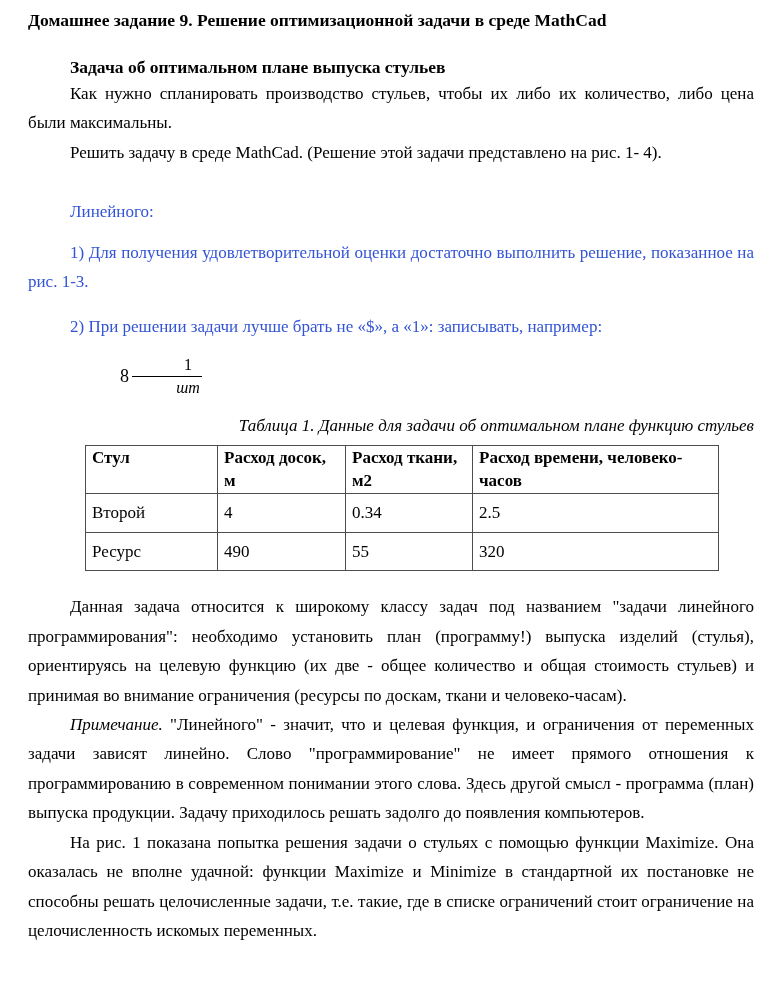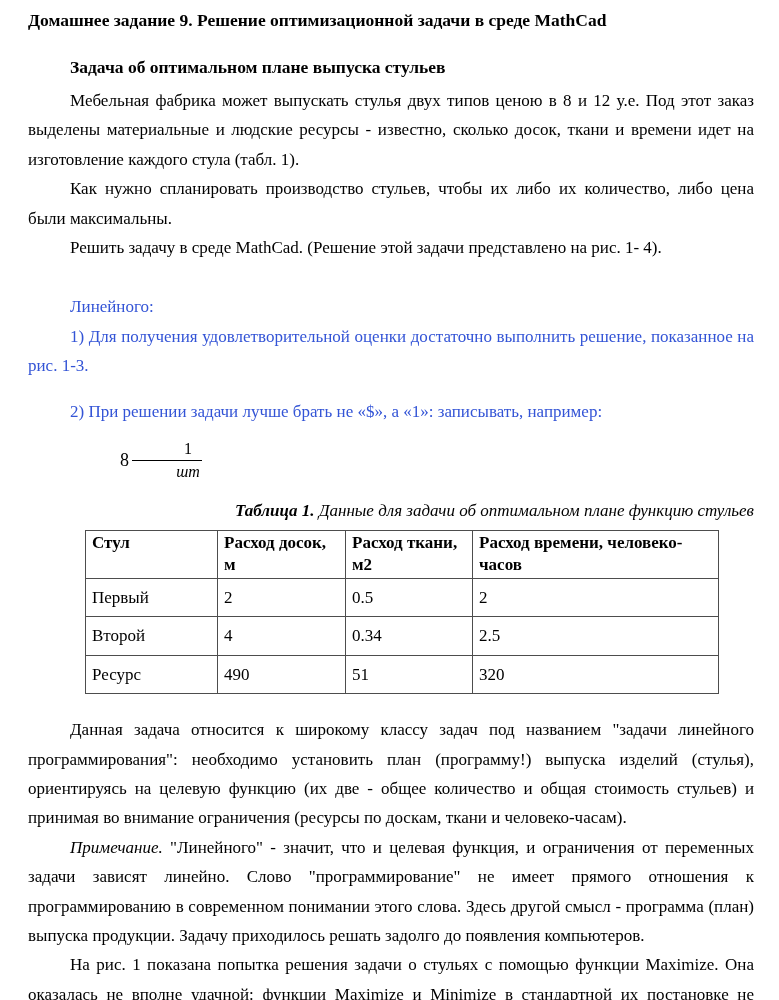--- a/index.html
+++ b/index.html
@@ -24,21 +24,21 @@
     font-size: 17.5px;
     font-weight: bold;
     line-height: 23px;
   }
   p.body-par {
     line-height: 29.4px;
     text-align: justify;
     text-indent: 42px;
   }
   .intro-first { margin-top: 7px; }
-  .blue { color: var(--note-blue, #3354d6); }
+  .blue { color: var(--note-blue, #3354d6); margin-top: 11px; }
   .note-heading {
     margin-top: 30px;
     line-height: 29.4px;
     text-indent: 42px;
   }
   .note-item { }
   .note-formula-line {
     margin-top: 7px;
     text-indent: 42px;
     text-align: left;
@@ -75,21 +75,21 @@
     font-style: italic;
     line-height: 21px;
   }
   .table-caption {
     margin-top: 15px;
     text-align: right;
     font-style: italic;
     line-height: 23px;
     font-size: 17px;
   }
-  .table-caption .cap-label { font-weight: bold; margin-left: 38px; }
+  .table-caption .cap-label { font-weight: normal; margin-left: 38px; }
   table.data-table {
     margin: 8px 0 0 57px;
     width: 633px;
     border-collapse: collapse;
     table-layout: fixed;
   }
   .data-table th, .data-table td {
     border: 1.5px solid #4d4d4d;
     text-align: left;
     vertical-align: top;
@@ -112,21 +112,20 @@
 </style>
 </head>
 <body>
 
 <div class="doc">
 
   <div class="title">Домашнее задание 9. Решение оптимизационной задачи в среде MathCad</div>
 
   <div class="subtitle">Задача об оптимальном плане выпуска стульев</div>
 
-  <p class="body-par intro-first">Мебельная фабрика может выпускать стулья двух типов ценою в 8 и 12 у.е. Под этот заказ выделены материальные и людские ресурсы - известно, сколько досок, ткани и времени идет на изготовление каждого стула (табл. 1).</p>
   <p class="body-par">Как нужно спланировать производство стульев, чтобы их либо их количество, либо цена были максимальны.</p>
   <p class="body-par">Решить задачу в среде MathCad. (Решение этой задачи представлено на рис. 1- 4).</p>
 
   <p class="note-heading blue">Линейного:</p>
   <p class="body-par blue note-item">1) Для получения удовлетворительной оценки достаточно выполнить решение, показанное на рис. 1-3.</p>
 
   <p class="note-formula-line">
     <span class="blue">2) При решении задачи лучше брать не «$», а «1»: записывать, например:</span>
     <span class="formula">
       <span class="coeff">8</span><span class="fraction"><span class="num">1</span><span class="den">шт</span></span>
@@ -145,35 +144,29 @@
       <col style="width:246px">
     </colgroup>
     <tbody>
         <tr>
       <th>Стул</th>
       <th>Расход досок, м</th>
       <th>Расход ткани, м2</th>
       <th>Расход времени, человеко-часов</th>
     </tr>
     <tr>
-      <td>Первый</td>
-      <td>2</td>
-      <td>0.5</td>
-      <td>2</td>
-    </tr>
-    <tr>
       <td>Второй</td>
       <td>4</td>
       <td>0.34</td>
       <td>2.5</td>
     </tr>
     <tr>
       <td>Ресурс</td>
       <td>490</td>
-      <td>51</td>
+      <td>55</td>
       <td>320</td>
     </tr>
   </tbody>
     </table>
 
   <p class="body-par disc-first">Данная задача относится к широкому классу задач под названием "задачи линейного программирования": необходимо установить план (программу!) выпуска изделий (стулья), ориентируясь на целевую функцию (их две - общее количество и общая стоимость стульев) и принимая во внимание ограничения (ресурсы по доскам, ткани и человеко-часам).</p>
 
   <p class="body-par">
     <span class="lead-italic">Примечание.</span><span> "Линейного" - значит, что и целевая функция, и ограничения от переменных задачи зависят линейно. Слово "программирование" не имеет прямого отношения к программированию в современном понимании этого слова. Здесь другой смысл - программа (план) выпуска продукции. Задачу приходилось решать задолго до появления компьютеров.</span>
   </p>

